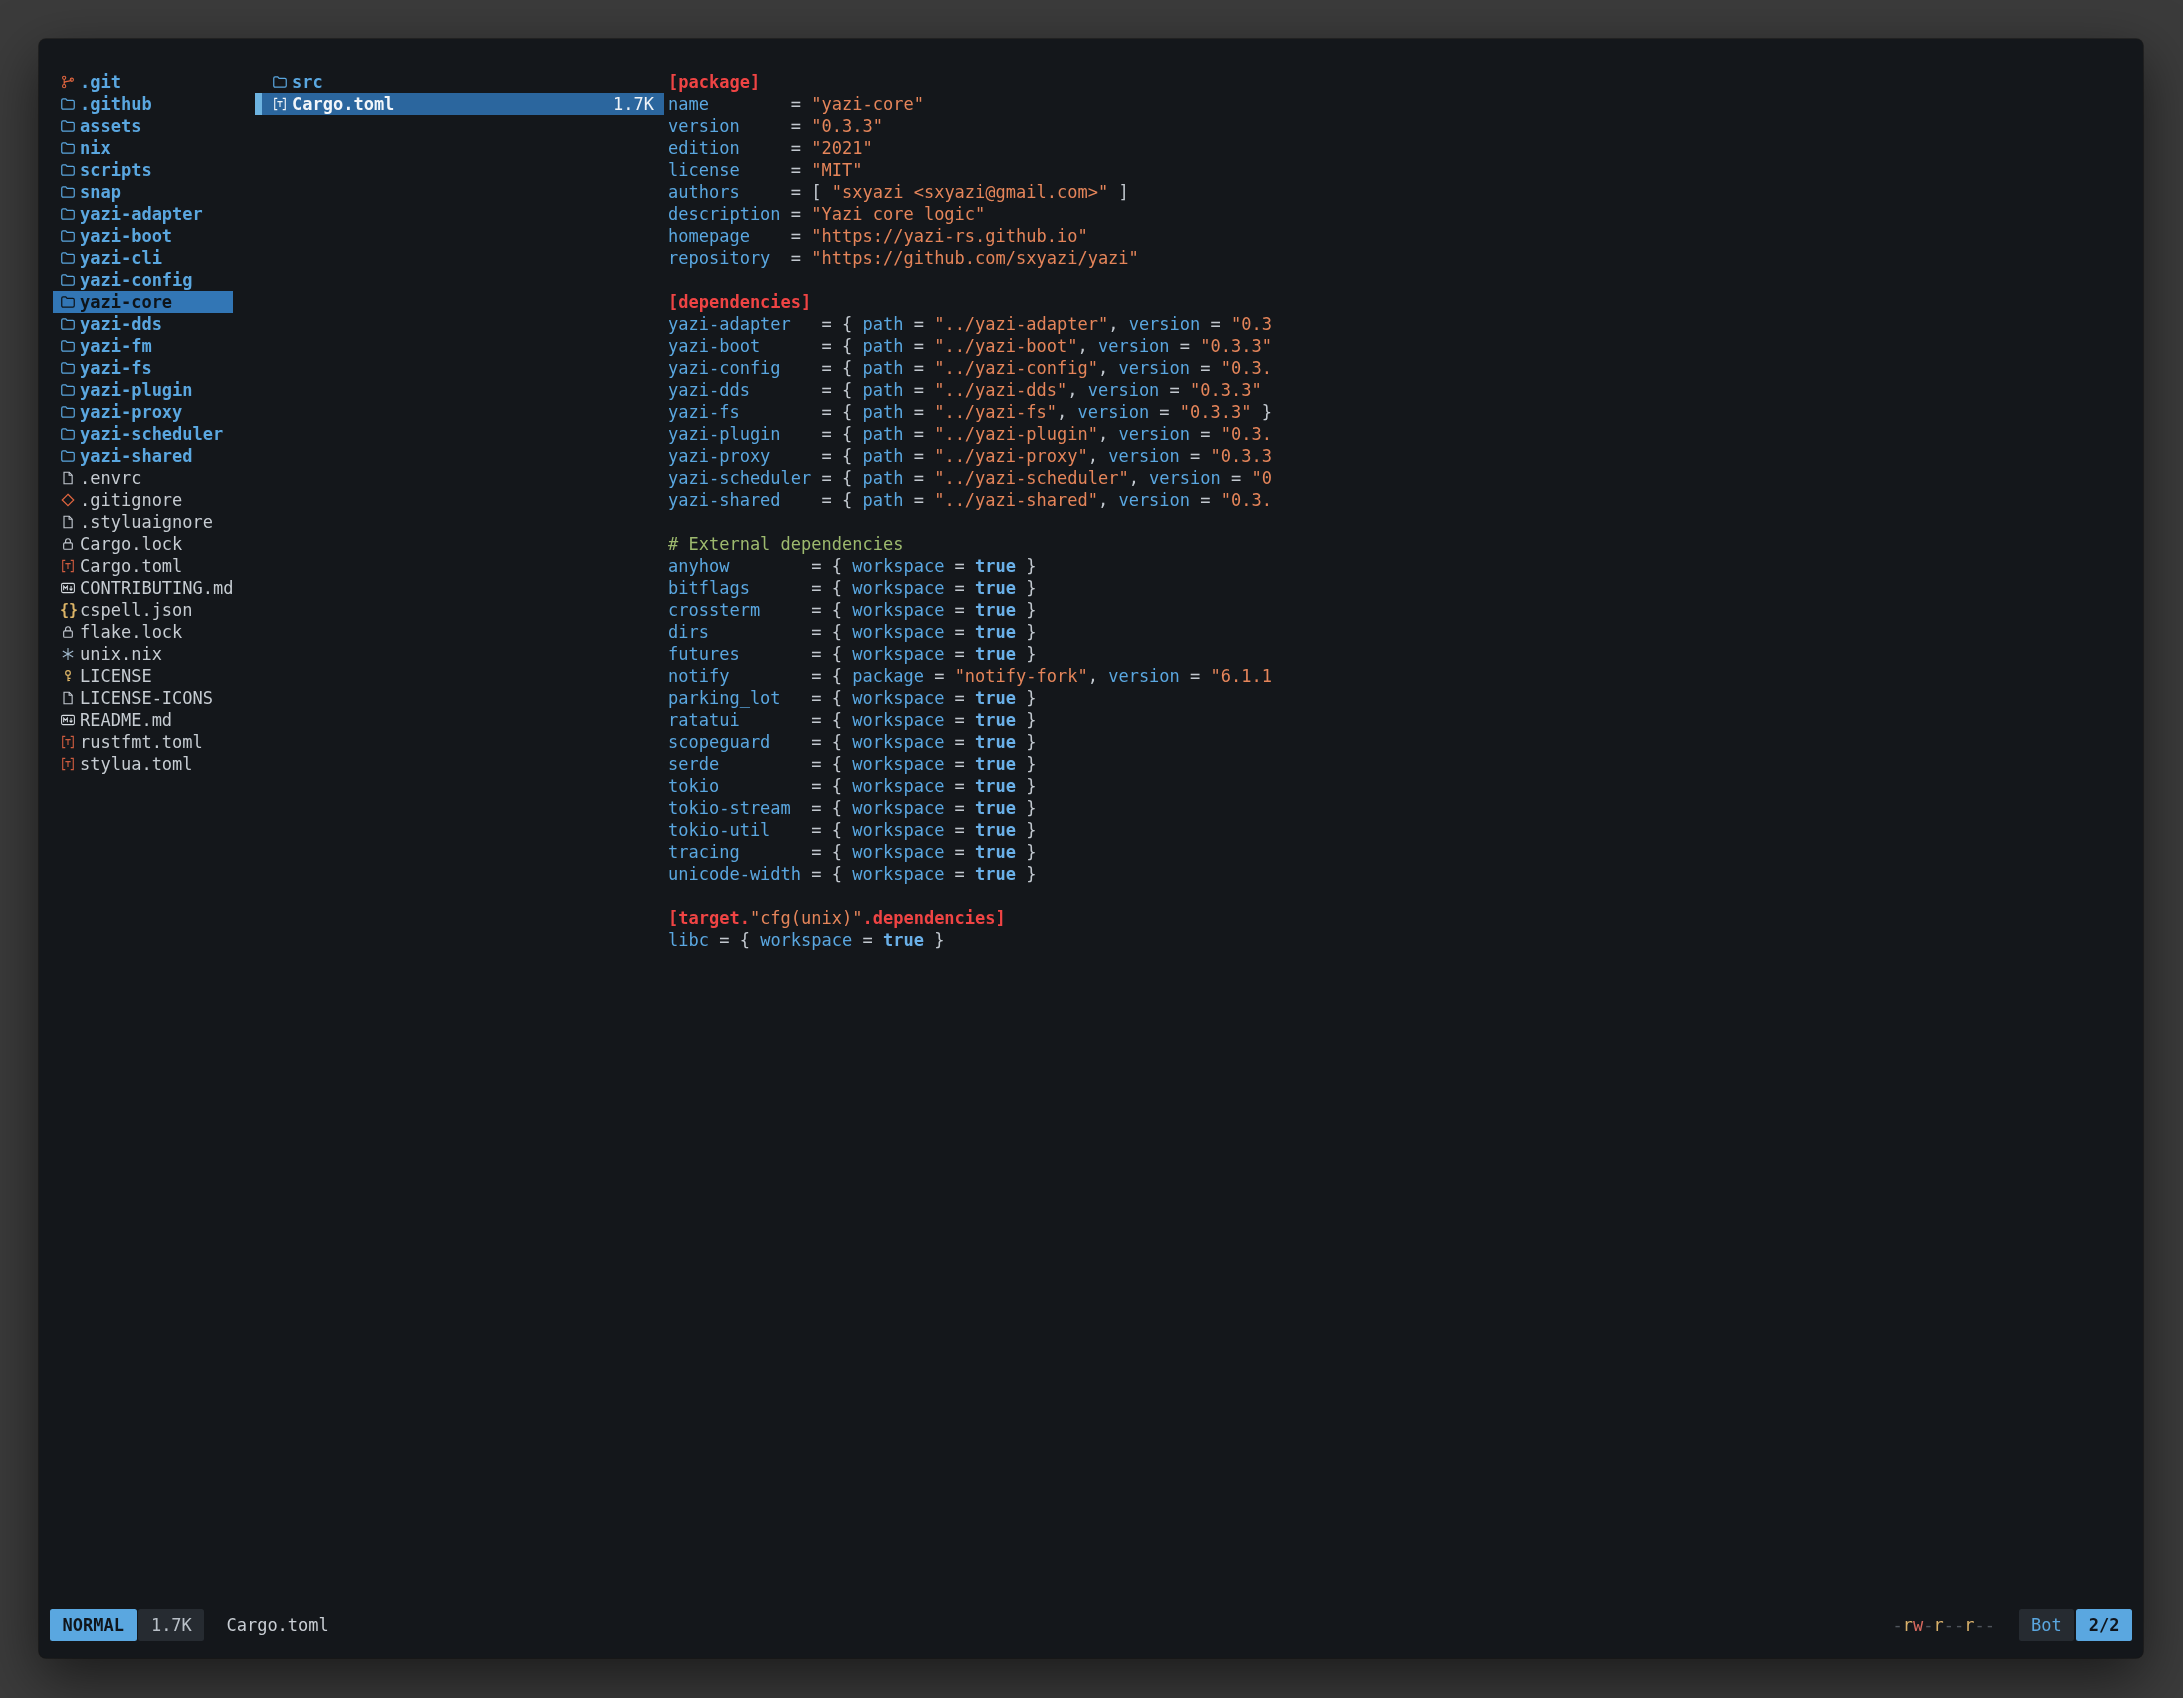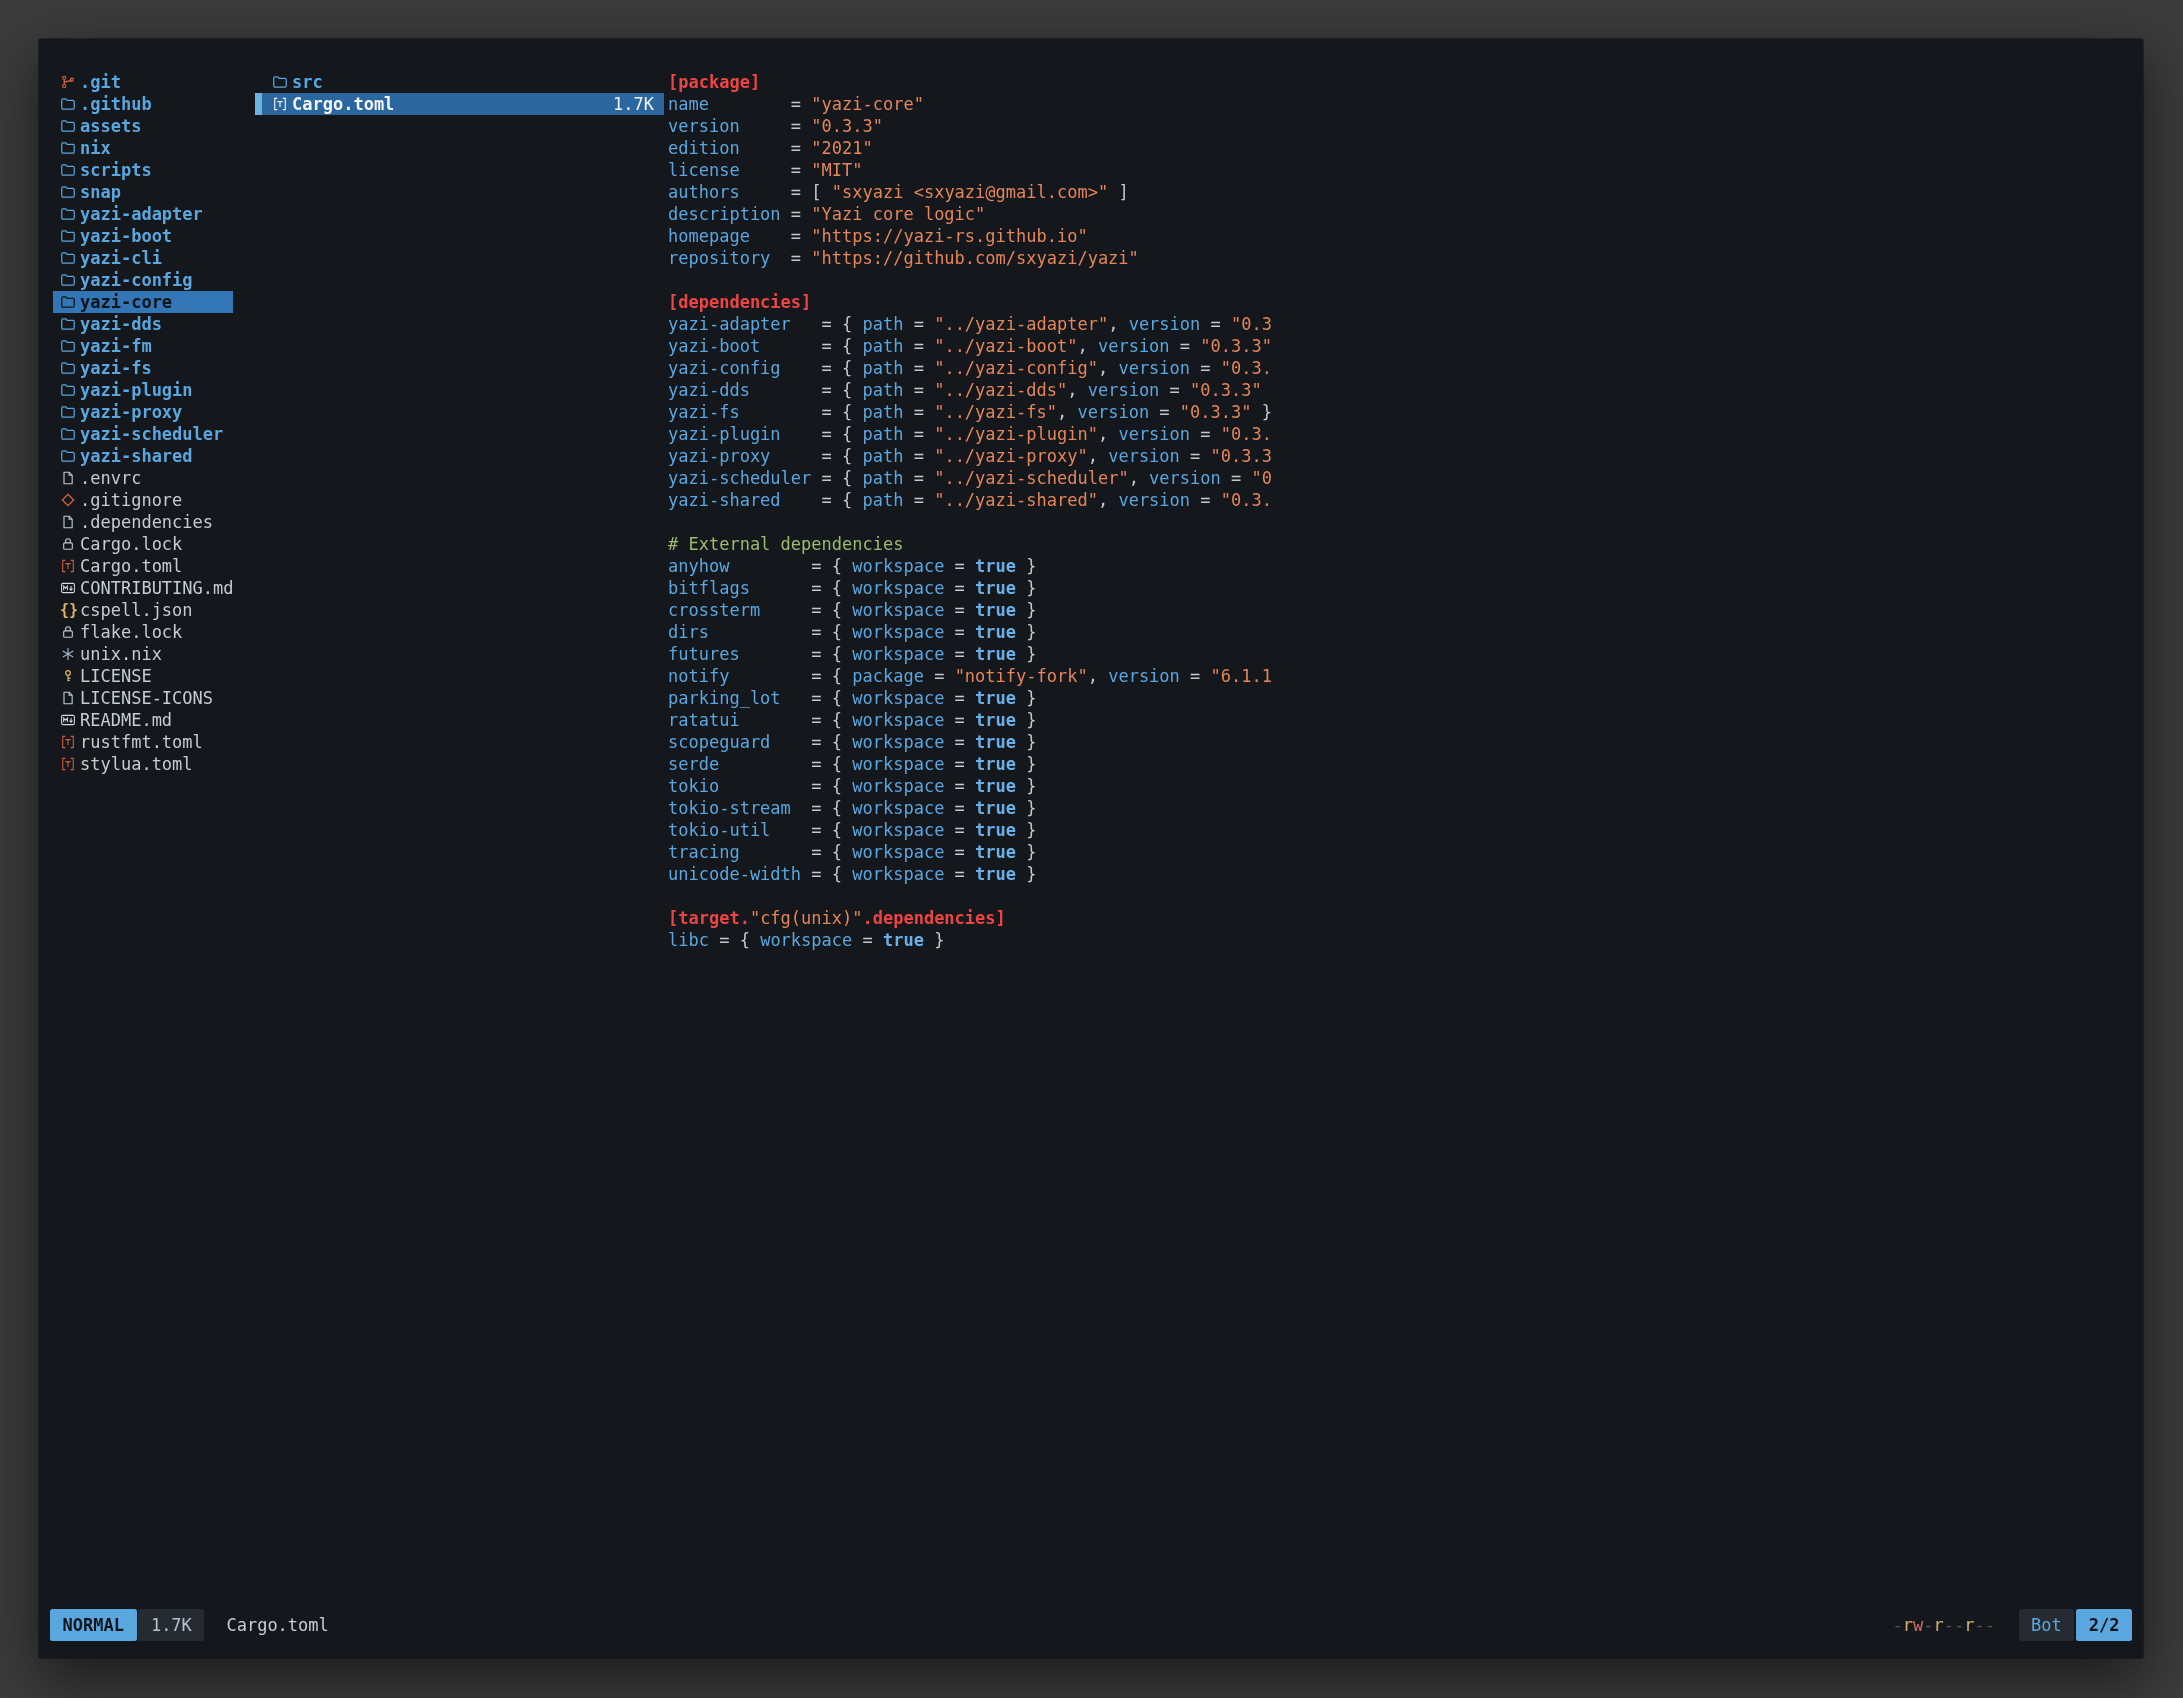--- a/index.html
+++ b/index.html
@@ -1,20 +1,20 @@
 <!DOCTYPE html>
 <html style="font-size:13.4px"><head>
 <meta charset="utf-8">
 <title>yazi</title>
 <style>
   html,body{margin:0;padding:0;}
   .page{position:relative;width:2183px;height:1698px;background:#3b3b3b;overflow:hidden;
         font-family:"DejaVu Sans Mono","Liberation Mono",monospace;}
   .window{position:absolute;left:39px;top:39px;width:2104px;height:1619px;
-          background:#14171b;border-radius:2px;overflow:hidden;
+          background:#14171b;border-radius:7px;overflow:hidden;
           box-shadow:0 20px 59px rgba(0,0,0,.55), 0 0 0 0.8px rgba(0,0,0,.45);
           font-size:17px;line-height:22px;color:#c9ced4;}
   .pane{position:absolute;top:32px;}
   .pane.parent{left:14.3px;width:180px;}
   .pane.current{left:216px;width:409px;}
   .pane.preview{left:629px;right:13.4px;bottom:60px;overflow:hidden;}
   .row{display:flex;align-items:center;height:22px;position:relative;}
   .pane.parent .row{padding-left:6.7px;}
   .pane.current .row{padding-left:17px;}
   .icon{width:20px;flex:0 0 20px;display:inline-flex;align-items:center;color:#c3c9d1;}
@@ -233,21 +233,21 @@
           </span>
           <span class="label">.gitignore</span>
         </div>
         <div class="row">
           <span class="icon file">
             <svg viewBox="0 0 20 20" width="16" height="16" fill="none" stroke="currentColor" stroke-width="1.4">
               <path d="M5 2.8h6.6l3.6 3.6v10.8H5z"></path>
               <path d="M11.4 2.8v3.8h3.8"></path>
             </svg>
           </span>
-          <span class="label">.dependencies</span>
+          <span class="label">.styluaignore</span>
         </div>
         <div class="row">
           <span class="icon lock">
             <svg viewBox="0 0 20 20" width="16" height="16" fill="none" stroke="currentColor" stroke-width="1.4">
               <rect x="4.6" y="8.6" width="10.8" height="8" rx="1.4"></rect>
               <path d="M7 8.6V6.4a3 3 0 0 1 6 0v2.2"></path>
             </svg>
           </span>
           <span class="label">Cargo.lock</span>
         </div>

